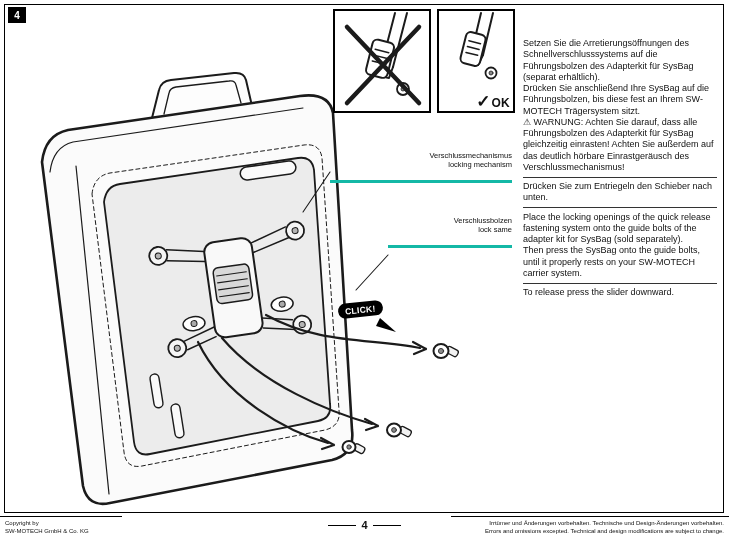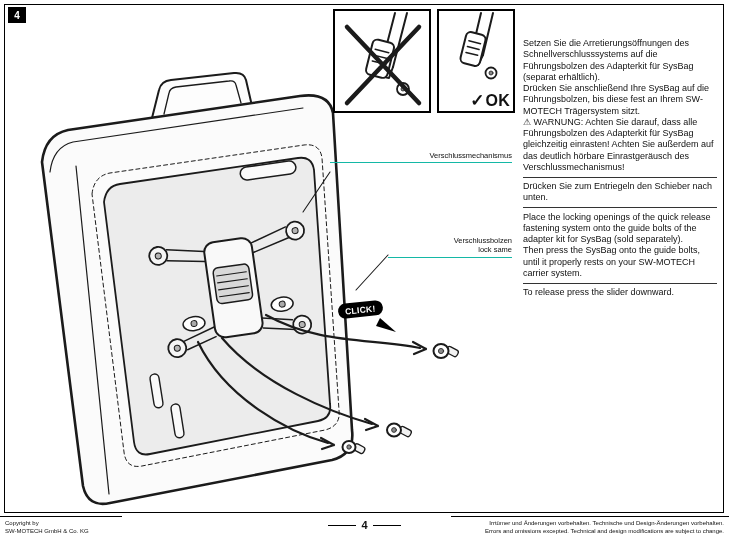--- a/index.html
+++ b/index.html
@@ -11,25 +11,25 @@
               color:#fff;font-weight:bold;font-size:10px;display:flex;align-items:center;
               justify-content:center;z-index:3;}
   #main-illustration{position:absolute;left:0;top:0;z-index:1;pointer-events:none;}
   .inset{position:absolute;top:9px;height:104px;border:2.2px solid #000;background:#fff;
          box-sizing:border-box;z-index:2;overflow:hidden;}
   #inset-wrong{left:333px;width:98px;}
   #inset-ok{left:437px;width:78px;}
   .inset svg{display:block;}
   .ok-mark{position:absolute;right:3px;bottom:1px;display:flex;align-items:baseline;gap:1px;}
   .ok-check{font-size:17px;font-weight:700;line-height:1;}
-  .ok-text{font-size:16px;font-weight:700;letter-spacing:.3px;}
+  .ok-text{font-size:12px;font-weight:700;letter-spacing:.3px;}
   .diagram-label{position:absolute;text-align:right;font-size:7.5px;line-height:1.25;
-                 border-bottom:1px solid #14b8a6;padding-bottom:2px;z-index:2;}
+                 border-bottom:3px solid #14b8a6;padding-bottom:10px;z-index:2;}
   #label-mechanism{left:330px;top:151px;width:182px;}
-  #label-bolt{left:388px;top:236px;width:124px;}
+  #label-bolt{left:388px;top:216px;width:124px;}
   #click-badge{position:absolute;left:338px;top:302px;background:#000;color:#fff;
                font-weight:700;font-size:8.5px;padding:2.5px 7px;border-radius:8px;
                transform:rotate(-6deg);letter-spacing:.3px;z-index:2;}
   .text-col{position:absolute;left:523px;top:9px;width:194px;font-size:9px;
             line-height:1.25;z-index:2;margin-top:29px;}
   .text-col p{margin:0;}
   .text-col p.bold{font-weight:400;}
   .text-col hr{border:none;border-top:1px solid #333;margin:3.5px 0;}
   #footer-copyright{position:absolute;left:0;top:516px;width:122px;border-top:1px solid #000;
                     padding:2px 0 0 5px;font-size:6px;line-height:1.35;z-index:2;box-sizing:border-box;}
@@ -134,20 +134,21 @@
       </g>
     </svg>
     <div class="ok-mark">
       <span class="ok-check">✓</span>
         <span class="ok-text">OK</span>
     </div>
   </div>
 
   <div class="diagram-label" id="label-mechanism">
     <div>Verschlussmechanismus</div>
+    <div>locking mechanism</div>
   </div>
 
   <div class="diagram-label" id="label-bolt">
     <div>Verschlussbolzen</div>
     <div>lock same</div>
   </div>
 
   <div id="click-badge">CLICK!</div>
 
   <div class="text-col">

